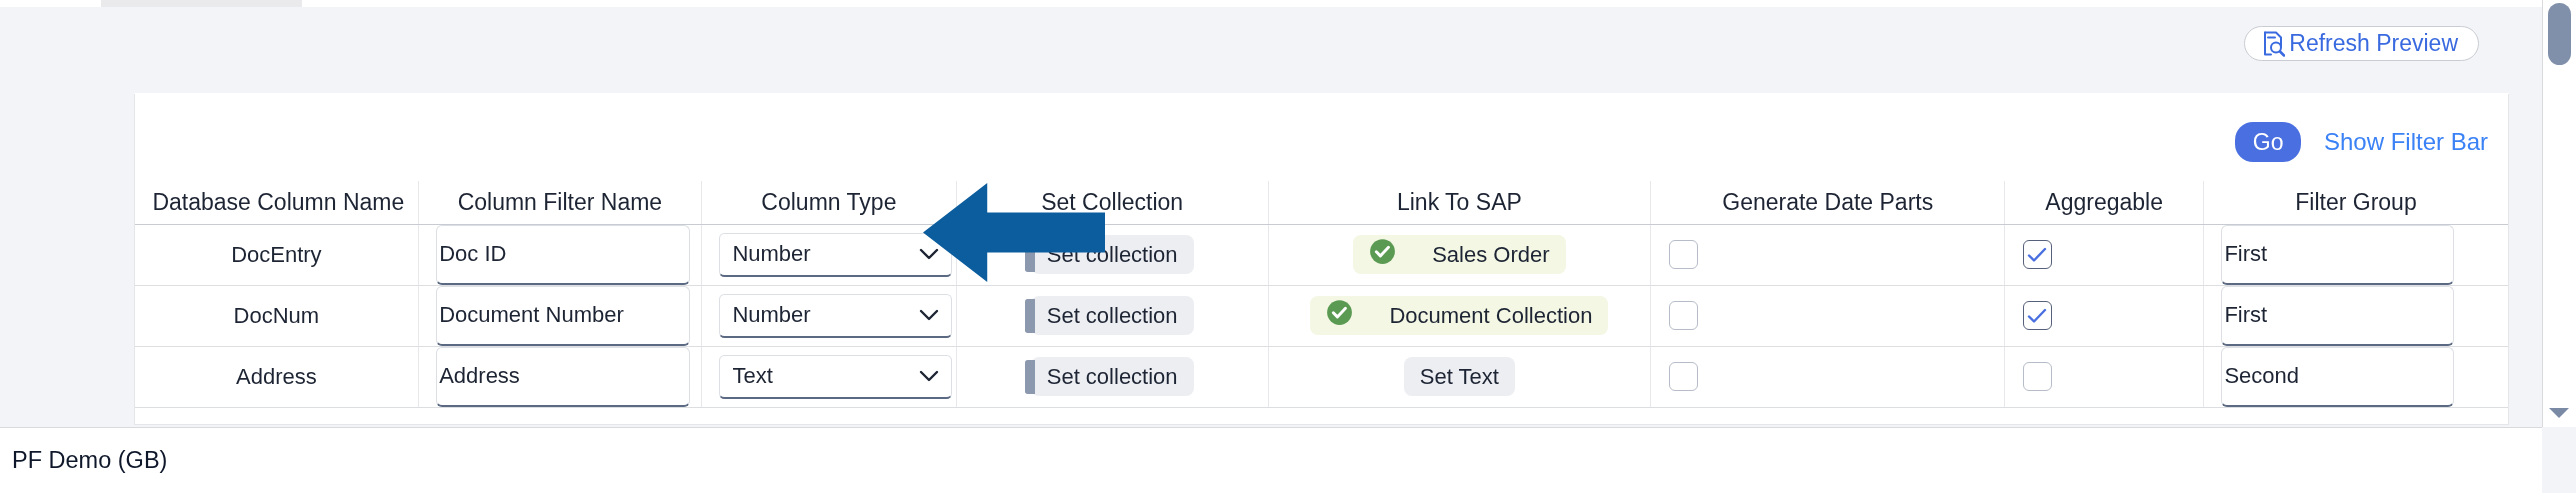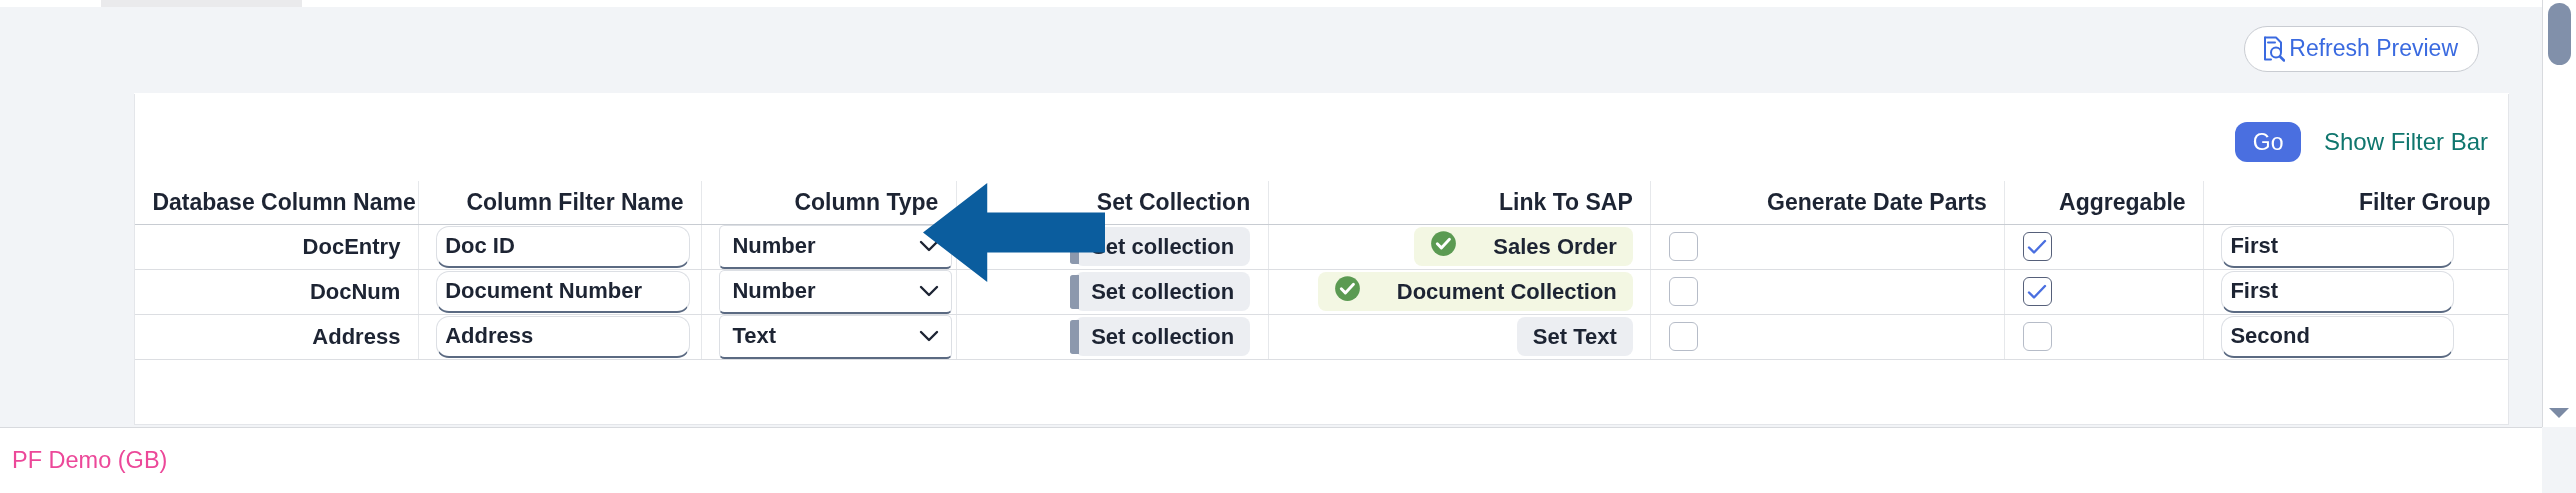--- a/index.html
+++ b/index.html
@@ -13,70 +13,70 @@
 
   
   .top-strip { position:absolute; left:0; top:0; width:2542px; height:6.7px; background:#ffffff; }
   .top-tab-frag { position:absolute; left:101px; top:0; width:201px; height:6.7px; background:#eaeaec; }
   .top-bg { position:absolute; left:0; top:6.7px; width:2542px; height:28px; background:#f2f4f7; }
 
   
   .toolbar { position:absolute; left:0; top:6.7px; width:2542px; height:68px; background:#f2f4f7; }
   .refresh-btn {
     position:absolute; right:63px; top:19px;
-    height:46px; padding:0 20px 0 16px;
+    height:35px; padding:0 20px 0 16px;
     display:flex; align-items:center; gap:4px;
     background:#ffffff; border:1.3px solid #c9ccd2; border-radius:23px;
     color:#3a6ae0; font-size:23px; white-space:nowrap; cursor:pointer;
   }
   .refresh-btn .ico { display:flex; align-items:center; }
 
   
   .card {
     position:absolute; left:134px; top:94px; width:2375px; height:331px;
     background:#ffffff; border:0.7px solid #e4e6ea; border-top:none;
   }
   .card-top-edge { position:absolute; left:134px; top:93px; width:2375px; height:1.3px; background:#ffffff; }
 
   
   .filter-row { position:absolute; right:20px; top:28px; display:flex; align-items:center; gap:23px; }
   .go-btn {
-    background:#4a6fe0; color:#ffffff; border:none; border-radius:12px;
+    background:#4a6fe0; color:#ffffff; border:none; border-radius:18px;
     font-size:23px; font-family:"Liberation Sans", sans-serif;
     padding:6.7px 17.4px; cursor:pointer; line-height:1.15;
   }
-  .filter-link { color:#0f766e; font-size:24px; cursor:pointer; white-space:nowrap; }
+  .filter-link { color:#3b82f6; font-size:24px; cursor:pointer; white-space:nowrap; }
 
   
   table.grid { position:absolute; left:0; top:87px; width:100%; border-collapse:collapse; table-layout:fixed; }
   table.grid th, table.grid td {
     border-right:0.7px solid #e6e8eb;
     border-bottom:0.7px solid #dcdee2;
     padding:0 17.4px;
-    text-align:right;
+    text-align:center;
     vertical-align:middle;
-    font-weight:bold;
+    font-weight:normal;
     color:#1d2433;
     white-space:nowrap;
     overflow:hidden;
   }
   table.grid th { height:43px; font-size:23px; border-bottom:1.3px solid #c8ccd2; }
   table.grid tr.data td { height:38px; font-size:22px; }
   table.grid th:last-child, table.grid td:last-child { border-right:none; }
 
   
   .c0{width:268px;} .c1{width:268px;} .c2{width:241px;} .c3{width:295px;}
   .c4{width:362px;} .c5{width:335px;} .c6{width:188px;} .c7{width:288px;}
 
   
   .tf {
-    width:254px; height:42px; background:#ffffff;
+    width:254px; height:60px; background:#ffffff;
     border:1.3px solid #dcdfe4; border-bottom:2.7px solid #5b6a82;
-    border-radius:13px; display:flex; align-items:center;
-    padding:0 8px; font-size:22px; color:#1d2433;
+    border-radius:6px; display:flex; align-items:center;
+    padding:0 2px; font-size:22px; color:#1d2433;
   }
   .tf.narrow { width:233px; }
   .sel {
     width:233px; height:44px; background:#ffffff;
     border:1.3px solid #dcdfe4; border-bottom:2.7px solid #5b6a82;
     border-radius:5.4px; display:flex; align-items:center; justify-content:space-between;
     padding:0 12px; font-size:22px; color:#1d2433; cursor:pointer;gap:41px;
   }
   .chev { flex:none; display:flex; align-items:center; }
 
@@ -100,21 +100,21 @@
 
   
   .arrow { position:absolute; left:923px; top:180px; width:182px; height:105px; pointer-events:none; }
 
   
   .statusbar {
     position:absolute; left:0; top:427px; width:2542px; height:66px;
     background:#ffffff; border-top:0.7px solid #d8dade;
     display:flex; align-items:center; padding-left:12px;
   }
-  .status-text { font-size:23.5px; color:#ec4899; }
+  .status-text { font-size:23.5px; color:#0f172a; }
 
   
   .sbar { position:absolute; right:0; top:0; width:34px; height:427px; background:#ffffff; border-left:0.7px solid #d8dade; }
   .sthumb { position:absolute; right:5.4px; top:2.7px; width:23px; height:62px; background:#8190aa; border-radius:11.4px; }
   .sdown { position:absolute; right:7.4px; bottom:9.4px; width:0; height:0;
            border-left:10px solid transparent; border-right:10px solid transparent; border-top:10.7px solid #7b8aa4; }
 </style>
 </head>
 <body>
 

